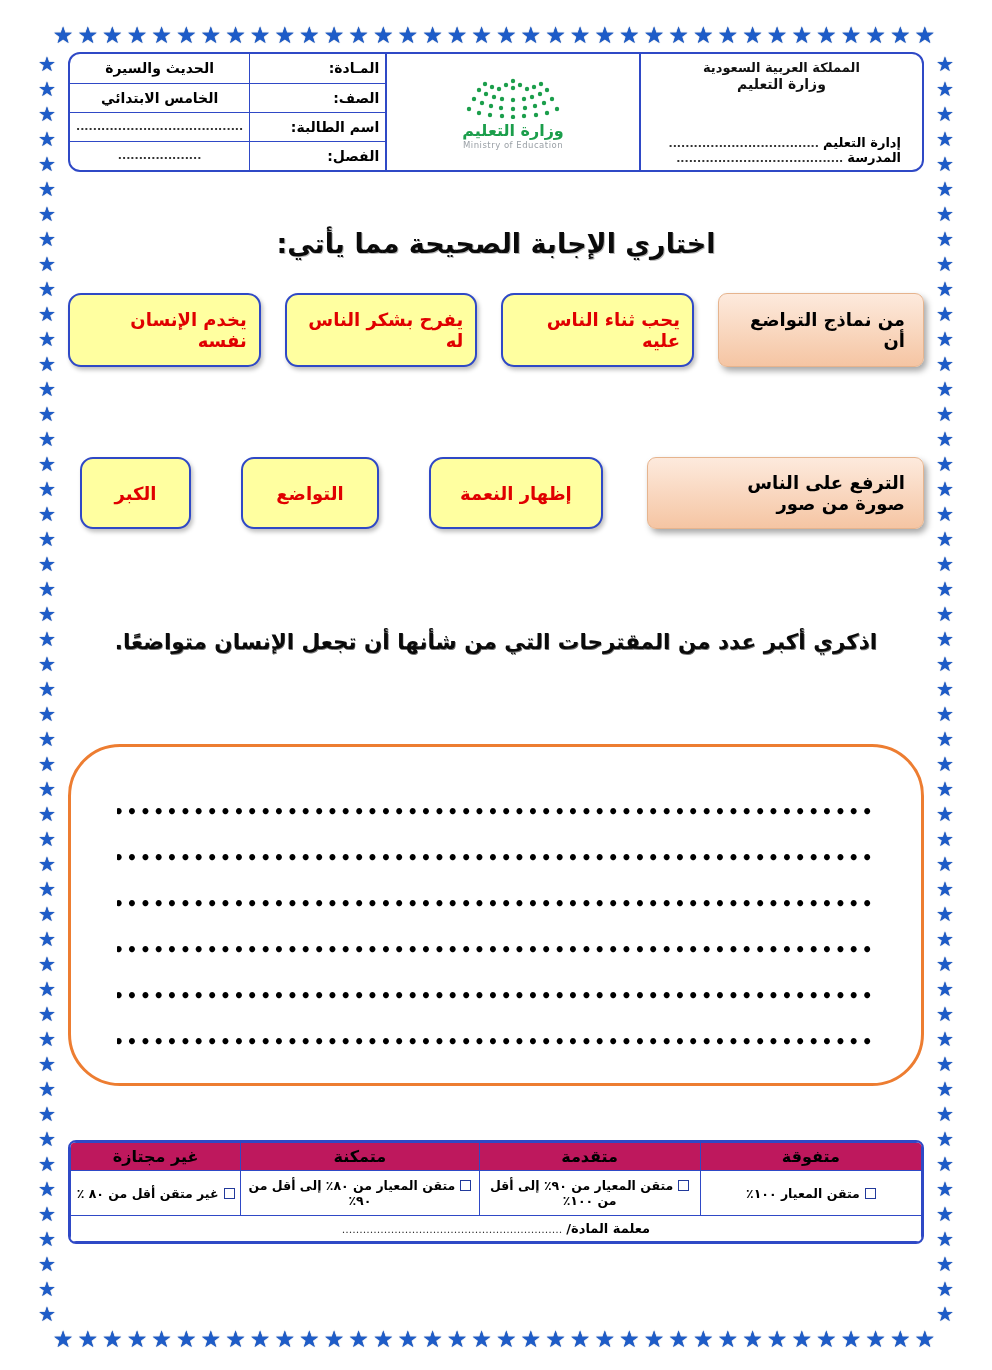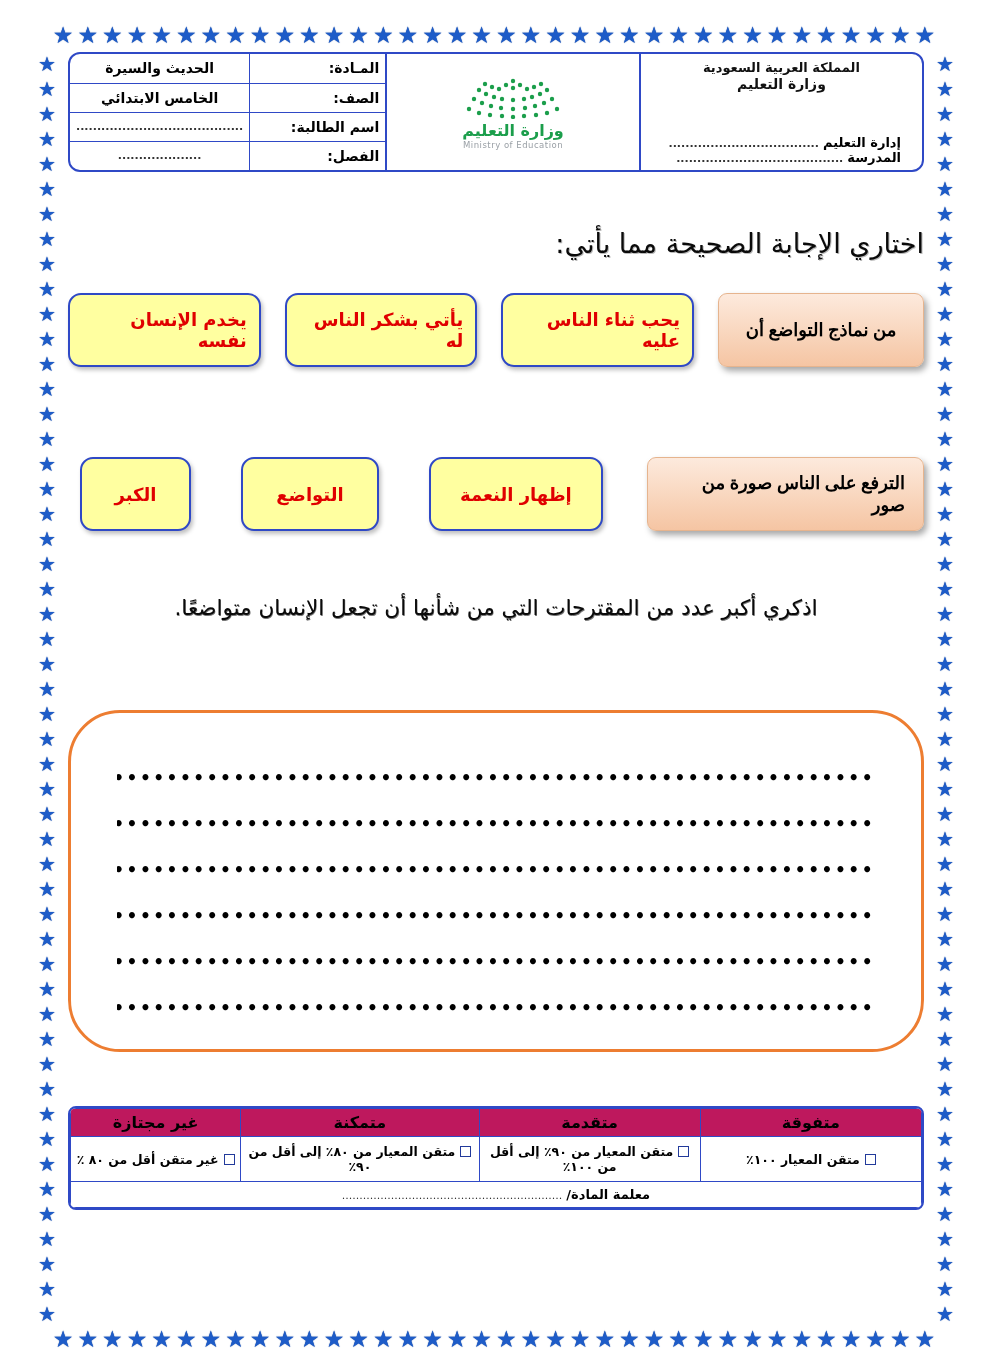--- a/index.html
+++ b/index.html
@@ -54,46 +54,46 @@
   }
   .fields tr:last-child td { border-bottom:none; }
   .fields td.lbl { width:44%; border-left:1.5px solid #2f49c6; text-align:right; }
   .fields td.val { text-align:center;margin-left:21px; }
   .fields td.val.dotted { font-size:11px; color:#333; }
 
   
   .topic { margin-top:26px; text-align:center; color:#ff0000; font-weight:bold; font-size:22px; text-shadow:0.4px 0.4px 0 #c00; }
 
   
-  .q-heading { margin-top:56px; text-align:right; font-size:27px; font-weight:normal; color:#0a0a0a; text-shadow:1px 1px 0 #b9b9b9; }
+  .q-heading { margin-top:56px; text-align:center; font-size:27px; font-weight:bold; color:#0a0a0a; text-shadow:1px 1px 0 #b9b9b9; }
 
   
   .opt-row { display:flex; align-items:stretch; margin-top:34px; gap:24px; }
   .prompt-box {
     background:linear-gradient(#fdeadd,#f5c5a3); border:1px solid #e6b48e; border-radius:9px;
     box-shadow:3px 4px 6px rgba(0,0,0,.35);
     display:flex; align-items:center; justify-content:center;
-    font-size:18px; font-weight:bold; color:#000; padding:14px 18px;font-family:Liberation Serif, serif;
+    font-size:18px; font-weight:bold; color:#000; padding:14px 18px;
   }
   .option-box {
     background:#ffffa0; border:2.5px solid #2f49c6; border-radius:13px;
     box-shadow:2px 3px 4px rgba(0,0,0,.25);
     display:flex; align-items:center; justify-content:center;
     font-size:18px; font-weight:bold; color:#e00000; padding:14px 12px; cursor:pointer;
   }
   .row1 .prompt-box { width:206px; }
   .row1 .option-box { flex:1; }
   .row2 { margin-top:90px; }
   .row2 .prompt-box { width:300px;padding-left:48px; }
-  .row2 .o1 { width:190px; margin-right:20px; }
+  .row2 .o1 { width:190px; margin-right:20px;border-radius:14px; }
   .row2 .o2 { width:150px; margin-right:26px; }
   .row2 .o3 { width:120px; margin-right:26px;margin-left:12px; }
 
   
-  .q3 { margin-top:64px; text-align:center; font-size:21.5px; font-weight:normal; color:#0a0a0a; text-shadow:0.6px 0.6px 0 #777; }
+  .q3 { margin-top:100px; text-align:center; font-size:21.5px; font-weight:bold; color:#0a0a0a; text-shadow:0.6px 0.6px 0 #777; }
 
   
   .answer-box {
     margin-top:90px; height:342px; border:3.5px solid #ed7d31; border-radius:52px;
     padding:42px 46px 0 46px; background:#fff;
   }
   .dotline {
     white-space:nowrap; overflow:hidden; font-weight:bold; color:#000;
     font-size:17px; letter-spacing:2.5px; line-height:46px; height:46px;
   }
@@ -213,21 +213,21 @@
           </table>
       </div>
     </div>
 
 
     <div class="q-heading">اختاري الإجابة الصحيحة مما يأتي:</div>
 
     <div class="opt-row row1">
       <div class="prompt-box">من نماذج التواضع أن</div>
       <div class="option-box">يحب ثناء الناس عليه</div>
-      <div class="option-box">يأتي بشكر الناس له</div>
+      <div class="option-box">يفرح بشكر الناس له</div>
       <div class="option-box">يخدم الإنسان نفسه</div>
     </div>
 
     <div class="opt-row row2">
       <div class="prompt-box">الترفع على الناس صورة من صور</div>
       <div class="option-box o1">إظهار النعمة</div>
       <div class="option-box o2">التواضع</div>
       <div class="option-box o3">الكبر</div>
     </div>
 

